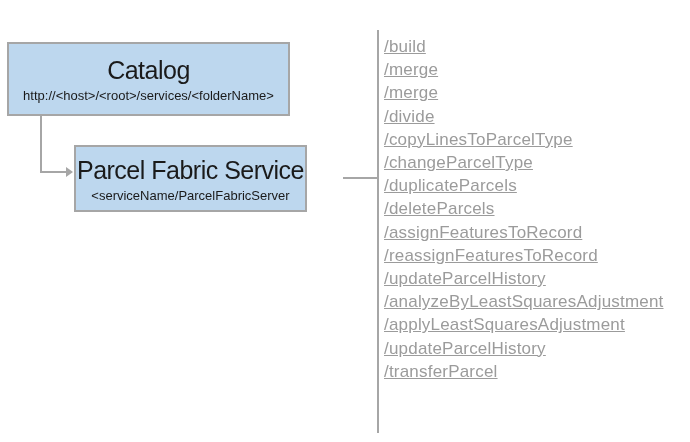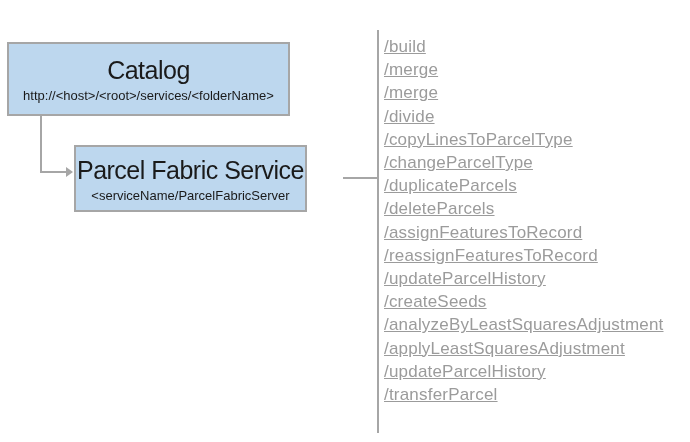--- a/index.html
+++ b/index.html
@@ -92,18 +92,17 @@
     <div class="endpoint-item">/merge</div>
     <div class="endpoint-item">/merge</div>
     <div class="endpoint-item">/divide</div>
     <div class="endpoint-item">/copyLinesToParcelType</div>
     <div class="endpoint-item">/changeParcelType</div>
     <div class="endpoint-item">/duplicateParcels</div>
     <div class="endpoint-item">/deleteParcels</div>
     <div class="endpoint-item">/assignFeaturesToRecord</div>
     <div class="endpoint-item">/reassignFeaturesToRecord</div>
     <div class="endpoint-item">/updateParcelHistory</div>
-    <div class="endpoint-item">/createSeeds</div>
     <div class="endpoint-item">/analyzeByLeastSquaresAdjustment</div>
     <div class="endpoint-item">/applyLeastSquaresAdjustment</div>
     <div class="endpoint-item">/updateParcelHistory</div>
     <div class="endpoint-item">/transferParcel</div>
   </div>
 
 </body></html>

